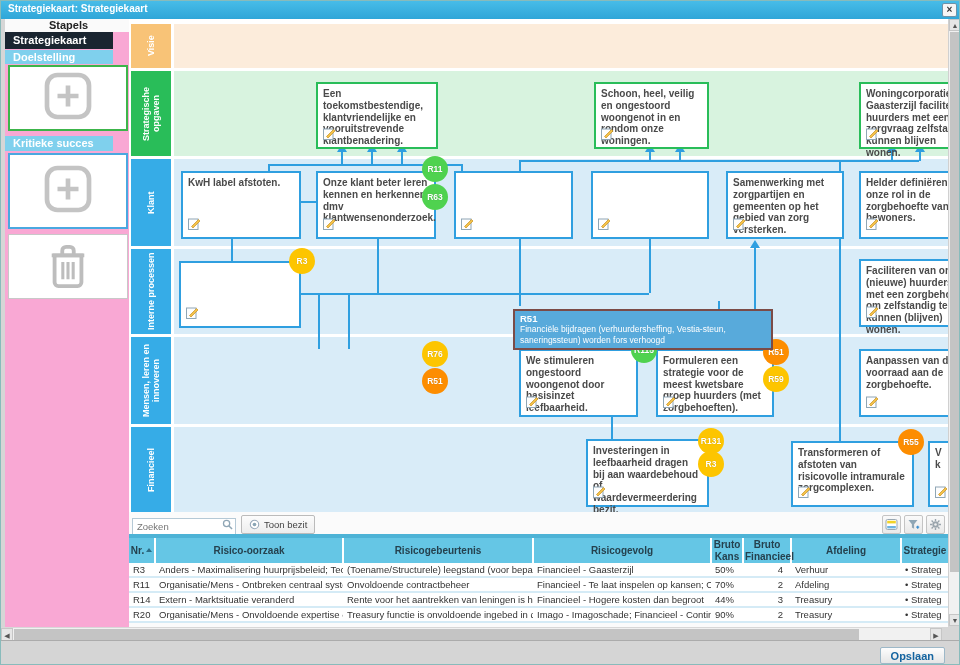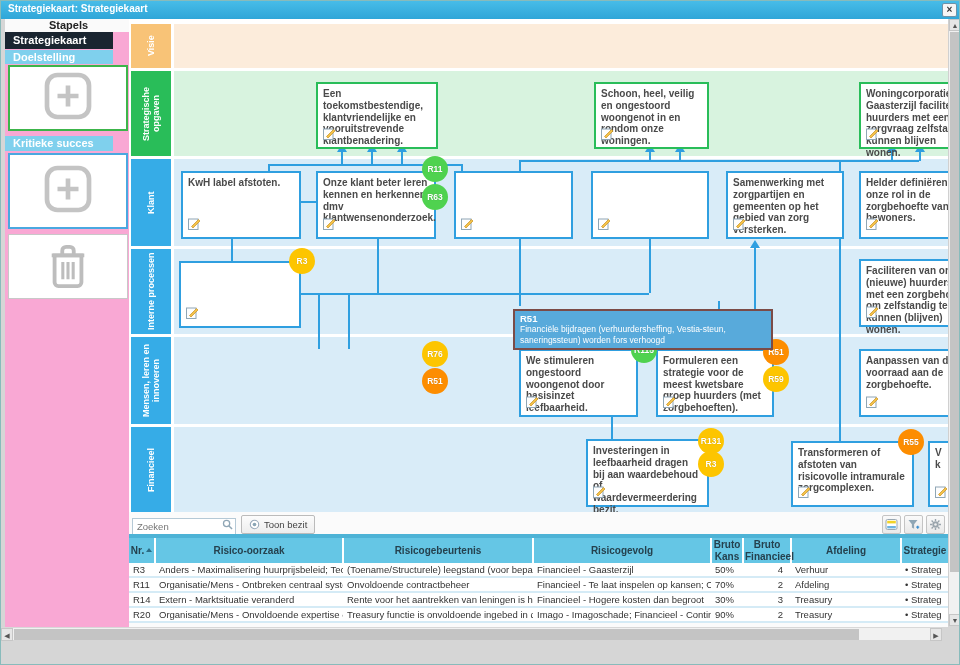--- a/index.html
+++ b/index.html
@@ -384,21 +384,21 @@
             <td class="c4">70%</td>
             <td class="c5">2</td>
             <td class="c6">Afdeling</td>
             <td class="c7">• Strateg</td>
           </tr>
           <tr>
             <td class="c0">R14</td>
             <td class="c1">Extern - Marktsituatie veranderd</td>
             <td class="c2">Rente voor het aantrekken van leningen is hoger...</td>
             <td class="c3">Financieel - Hogere kosten dan begroot</td>
-            <td class="c4">30%</td>
+            <td class="c4">44%</td>
             <td class="c5">3</td>
             <td class="c6">Treasury</td>
             <td class="c7">• Strateg</td>
           </tr>
           <tr>
             <td class="c0">R20</td>
             <td class="c1">Organisatie/Mens - Onvoldoende expertise op he...</td>
             <td class="c2">Treasury functie is onvoldoende ingebed in de o...</td>
             <td class="c3">Imago - Imagoschade; Financieel - Continuïteit</td>
             <td class="c4">90%</td>
@@ -409,14 +409,17 @@
         </tbody>
     </table>
   </div>
 
   <div id="hscroll">
     <div class="ar lf">◀</div>
     <div class="thumb"></div>
     <div class="ar rt">▶</div>
   </div>
 
+  <div id="footer">
+    <button id="savebtn">Opslaan</button>
+  </div>
 
 </div>
 
 </body></html>

